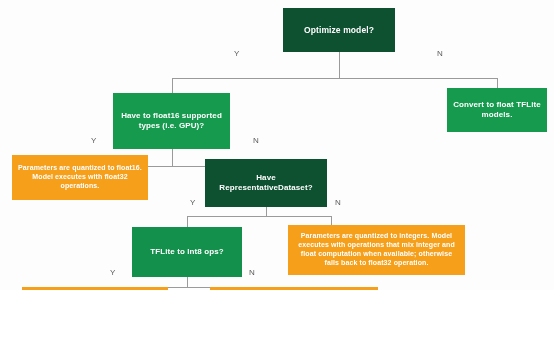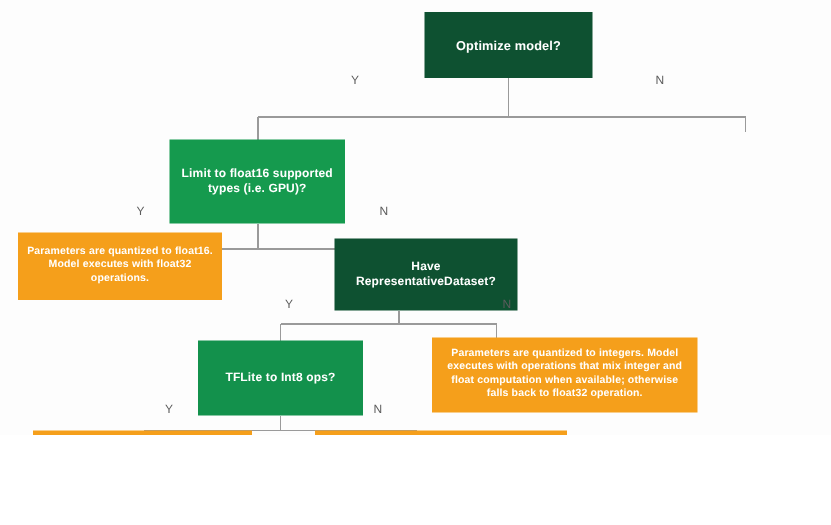--- a/index.html
+++ b/index.html
@@ -79,29 +79,32 @@
       <path d="M96 287 L96 297"></path>
       <path d="M278 287 L278 297"></path>
     </g>
   </svg>
 
   <div class="node green-dark" style="left:283px; top:8px; width:112px; height:44px; font-size:8.5px;">
     <span class="txt">Optimize model?</span>
   </div>
 
   <div class="node green-mid" style="left:113px; top:93px; width:117px; height:56px; font-size:8px;">
-    <span class="txt">Limit to float16 supported types (i.e. GPU)?</span>
+    <span class="txt">Have to float16 supported types (i.e. GPU)?</span>
   </div>
 
+  <div class="node green-mid" style="left:447px; top:88px; width:100px; height:44px; font-size:8px;">
+    <span class="txt">Convert to float TFLite models.</span>
+  </div>
 
   <div class="node orange" style="left:12px; top:155px; width:136px; height:45px; font-size:7px;">
     <span class="txt">Parameters are quantized to float16. Model executes with float32 operations.</span>
   </div>
 
-  <div class="node green-dark" style="left:205px; top:159px; width:122px; height:48px; font-size:8px;margin-left:18px;">
+  <div class="node green-dark" style="left:205px; top:159px; width:122px; height:48px; font-size:8px;">
     <span class="txt">Have RepresentativeDataset?</span>
   </div>
 
   <div class="node green-alt" style="left:132px; top:227px; width:110px; height:50px; font-size:8px;">
     <span class="txt">TFLite to Int8 ops?</span>
   </div>
 
   <div class="node orange" style="left:288px; top:225px; width:177px; height:50px; font-size:7px;">
     <span class="txt">Parameters are quantized to integers. Model executes with operations that mix integer and float computation when available; otherwise falls back to float32 operation.</span>
   </div>

